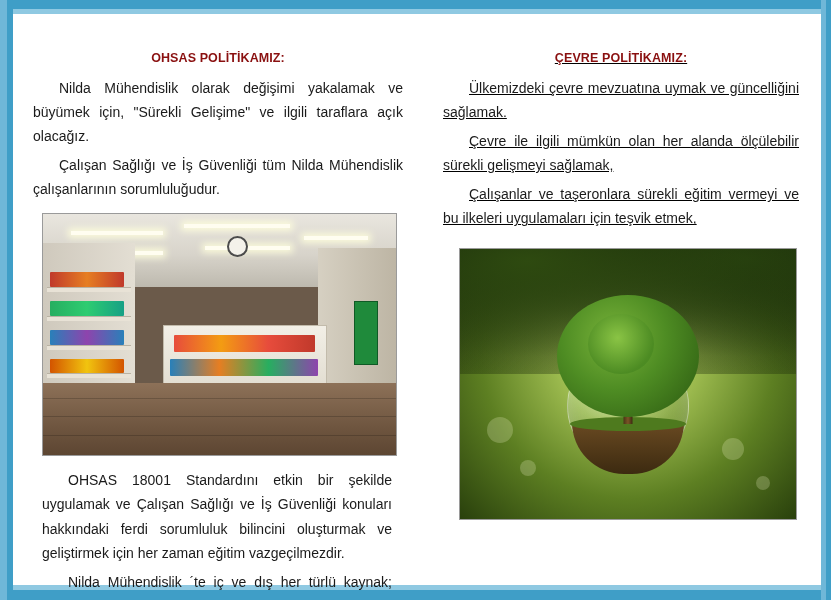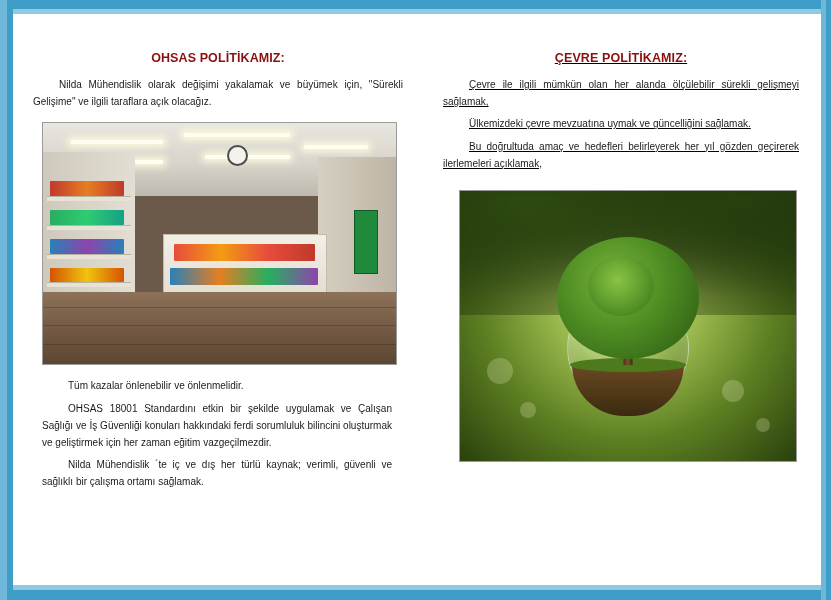--- a/index.html
+++ b/index.html
@@ -93,21 +93,21 @@
   }
   .heading {
     text-align: center;
     font-size: 12.5px;
     font-weight: bold;
     color: #8a1010;
     margin: 3px 0 11px 0;
     letter-spacing: 0.1px;
   }
   p.body {
-    font-size: 10px;
+    font-size: 14px;
     line-height: 1.72;
     color: #1a1a1a;
     margin: 0 0 5px 0;
     text-align: justify;
     text-indent: 26px;
   }
 
   
   .photo {
     position: relative;
@@ -244,20 +244,21 @@
   <div class="top-band-2"></div>
   <div class="bottom-band"></div>
   <div class="bottom-band-2"></div>
 
   <div class="columns">
 
     <div class="col col-left">
       <div class="heading">OHSAS POLİTİKAMIZ:</div>
 
       <p class="body">Nilda Mühendislik olarak değişimi yakalamak ve büyümek için, "Sürekli Gelişime" ve ilgili taraflara açık olacağız.</p>
+      <p class="body">Çalışan Sağlığı ve İş Güvenliği tüm Nilda Mühendislik çalışanlarının sorumluluğudur.</p>
 
       <div class="photo photo-store">
         <div class="store-ceiling"></div>
         <div class="store-lamp" style="left:8%;top:7%;width:26%;"></div>
         <div class="store-lamp" style="left:40%;top:4%;width:30%;"></div>
         <div class="store-lamp" style="left:14%;top:15%;width:20%;"></div>
         <div class="store-lamp" style="left:46%;top:13%;width:24%;"></div>
         <div class="store-lamp" style="left:74%;top:9%;width:18%;"></div>
         <div class="store-clock"></div>
 
@@ -280,32 +281,31 @@
         <div class="store-goods" style="left:35%;top:70%;width:44%;height:7%;background:linear-gradient(90deg,#f1c40f,#e74c3c,#2980b9,#f39c12);"></div>
 
         <div class="store-floor">
           <div class="store-floor-line" style="top:20%"></div>
           <div class="store-floor-line" style="top:45%"></div>
           <div class="store-floor-line" style="top:72%"></div>
         </div>
       </div>
 
       <div class="caption-block">
-        <p class="body">Tüm kazalar önlenebilir ve önlenmelidir.</p>
         <p class="body">OHSAS 18001 Standardını etkin bir şekilde uygulamak ve Çalışan Sağlığı ve İş Güvenliği konuları hakkındaki ferdi sorumluluk bilincini oluşturmak ve geliştirmek için her zaman eğitim vazgeçilmezdir.</p>
         <p class="body">Nilda Mühendislik ´te iç ve dış her türlü kaynak; verimli, güvenli ve sağlıklı bir çalışma ortamı sağlamak.</p>
       </div>
     </div>
 
     <div class="col col-right">
       <div class="heading">ÇEVRE POLİTİKAMIZ:</div>
 
+      <p class="body">Ülkemizdeki çevre mevzuatına uymak ve güncelliğini sağlamak.</p>
       <p class="body">Çevre ile ilgili mümkün olan her alanda ölçülebilir sürekli gelişmeyi sağlamak,</p>
-      <p class="body">Ülkemizdeki çevre mevzuatına uymak ve güncelliğini sağlamak.</p>
-      <p class="body">Bu doğrultuda amaç ve hedefleri belirleyerek  her yıl gözden geçirerek ilerlemeleri açıklamak,</p>
+      <p class="body">Çalışanlar ve taşeronlara sürekli eğitim vermeyi ve bu ilkeleri uygulamaları için teşvik etmek,</p>
 
       <div class="photo photo-eco">
         <div class="eco-sky"></div>
         <div class="eco-foliage-top"></div>
         <div class="eco-bokeh" style="left:8%;top:62%;width:26px;height:26px;"></div>
         <div class="eco-bokeh" style="left:18%;top:78%;width:16px;height:16px;"></div>
         <div class="eco-bokeh" style="left:78%;top:70%;width:22px;height:22px;"></div>
         <div class="eco-bokeh" style="left:88%;top:84%;width:14px;height:14px;"></div>
         <div class="eco-globe"></div>
         <div class="eco-soil"></div>

